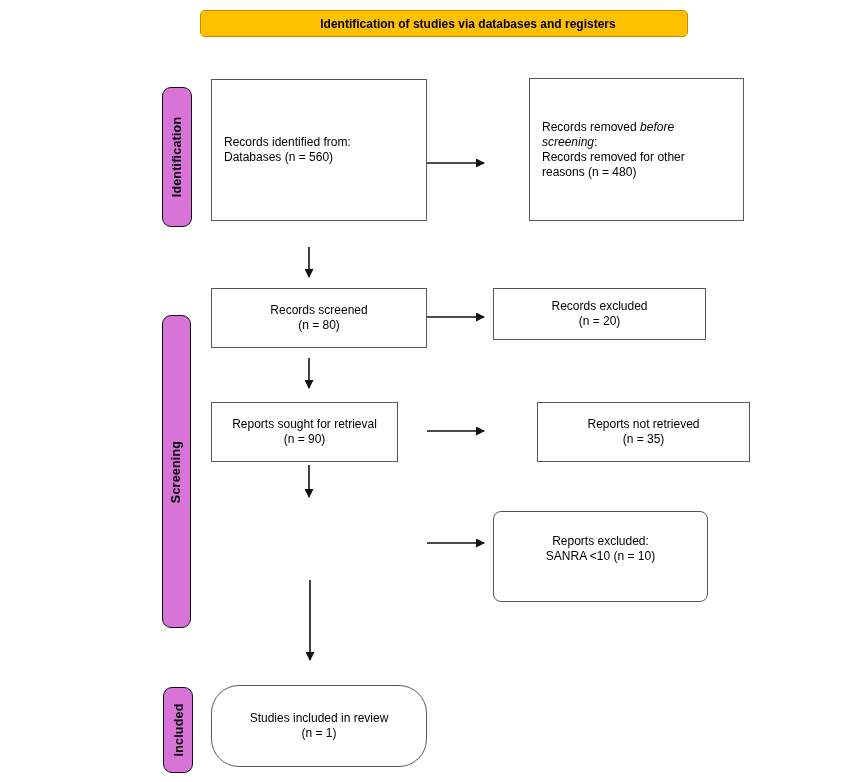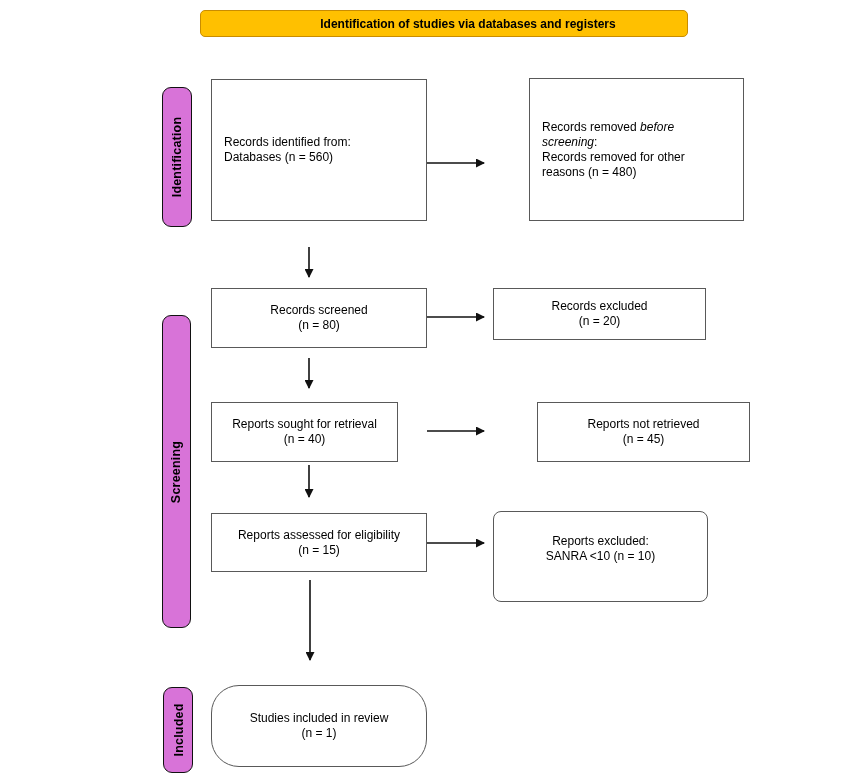--- a/index.html
+++ b/index.html
@@ -98,36 +98,30 @@
   <div class="abs fbox centered" style="left:493px; top:288px; width:213px; height:52px;">
     <div>
       <div>Records excluded</div>
       <div>(n = 20)</div>
     </div>
   </div>
 
   <div class="abs fbox centered" style="left:211px; top:402px; width:187px; height:60px;">
     <div>
       <div>Reports sought for retrieval</div>
-      <div>(n = 40)</div>
+      <div>(n = 90)</div>
     </div>
   </div>
   <div class="abs fbox centered" style="left:493px; top:402px; width:213px; height:60px;margin-left:44px;">
     <div>
       <div>Reports not retrieved</div>
-      <div>(n = 45)</div>
+      <div>(n = 35)</div>
     </div>
   </div>
 
-  <div class="abs fbox centered" style="left:211px; top:513px; width:216px; height:59px;">
-    <div>
-      <div>Reports assessed for eligibility</div>
-      <div>(n = 15)</div>
-    </div>
-  </div>
   <div class="abs fbox centered" style="left:493px; top:511px; width:215px; height:91px;border-radius:8px;">
     <div class="nudge-up">
       <div>Reports excluded:</div>
       <div>SANRA &lt;10 (n = 10)</div>
     </div>
   </div>
 
   <div class="abs fbox centered" style="left:211px; top:685px; width:216px; height:82px;border-radius:28px;">
     <div>
       <div>Studies included in review</div>

